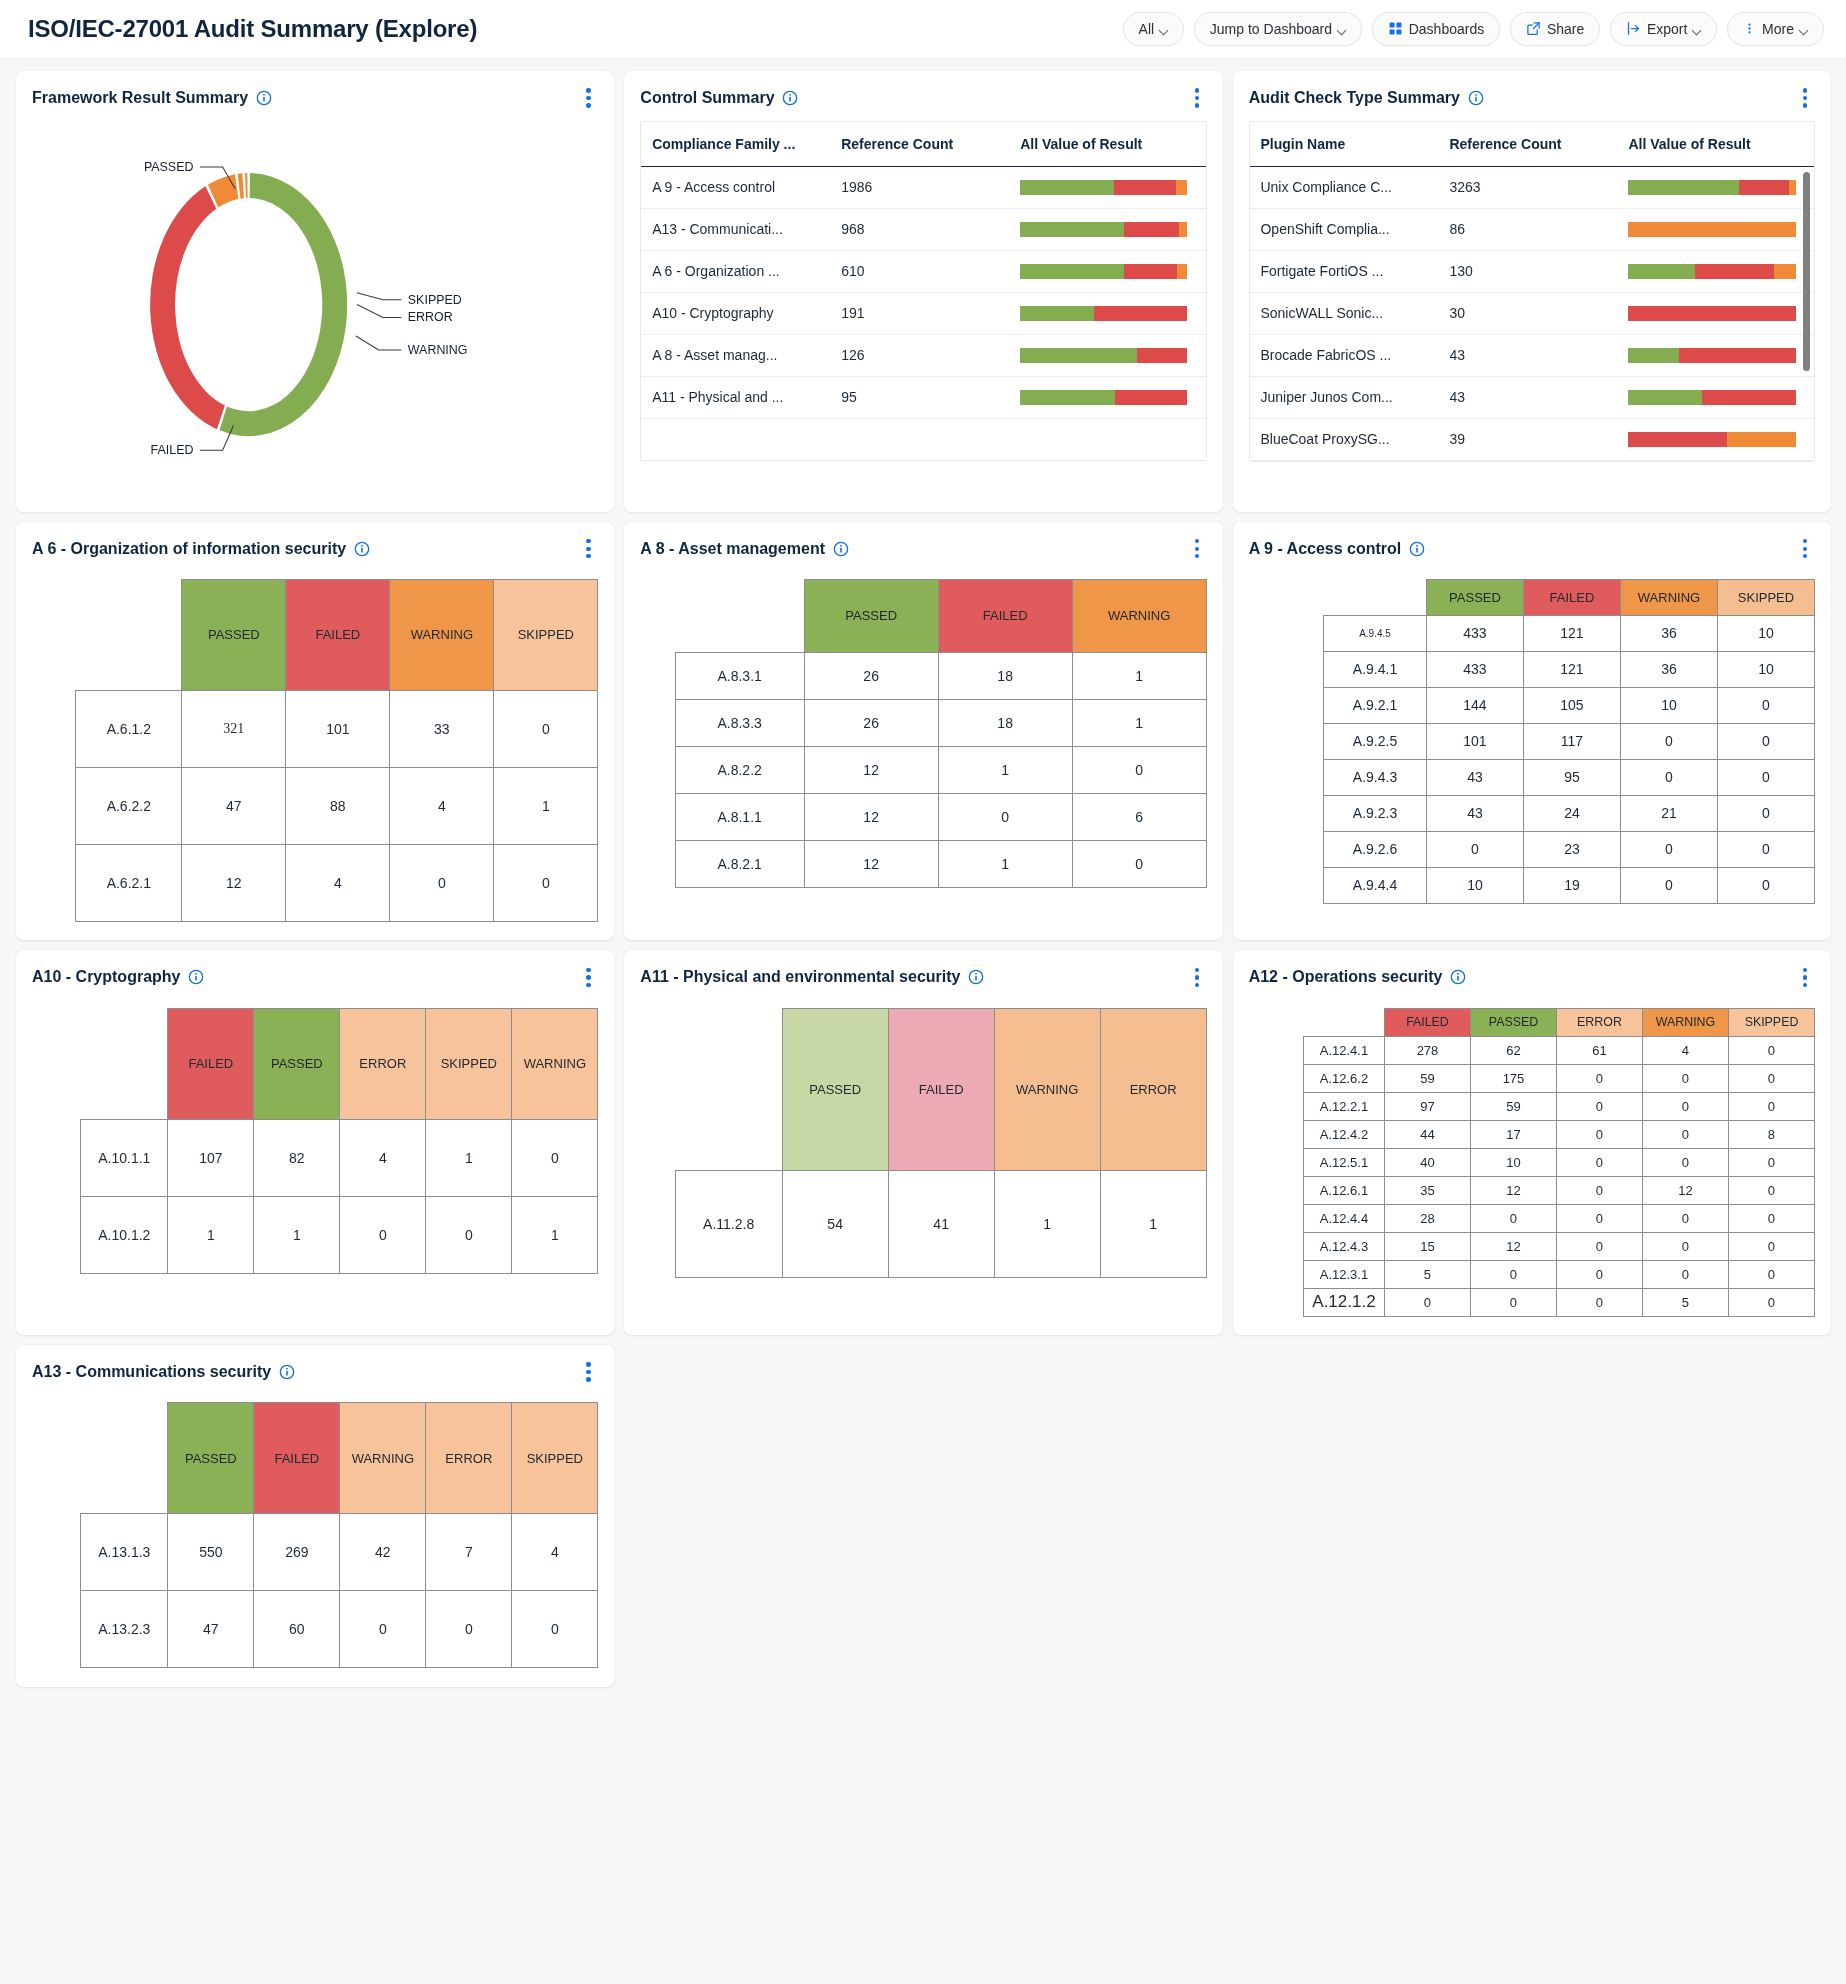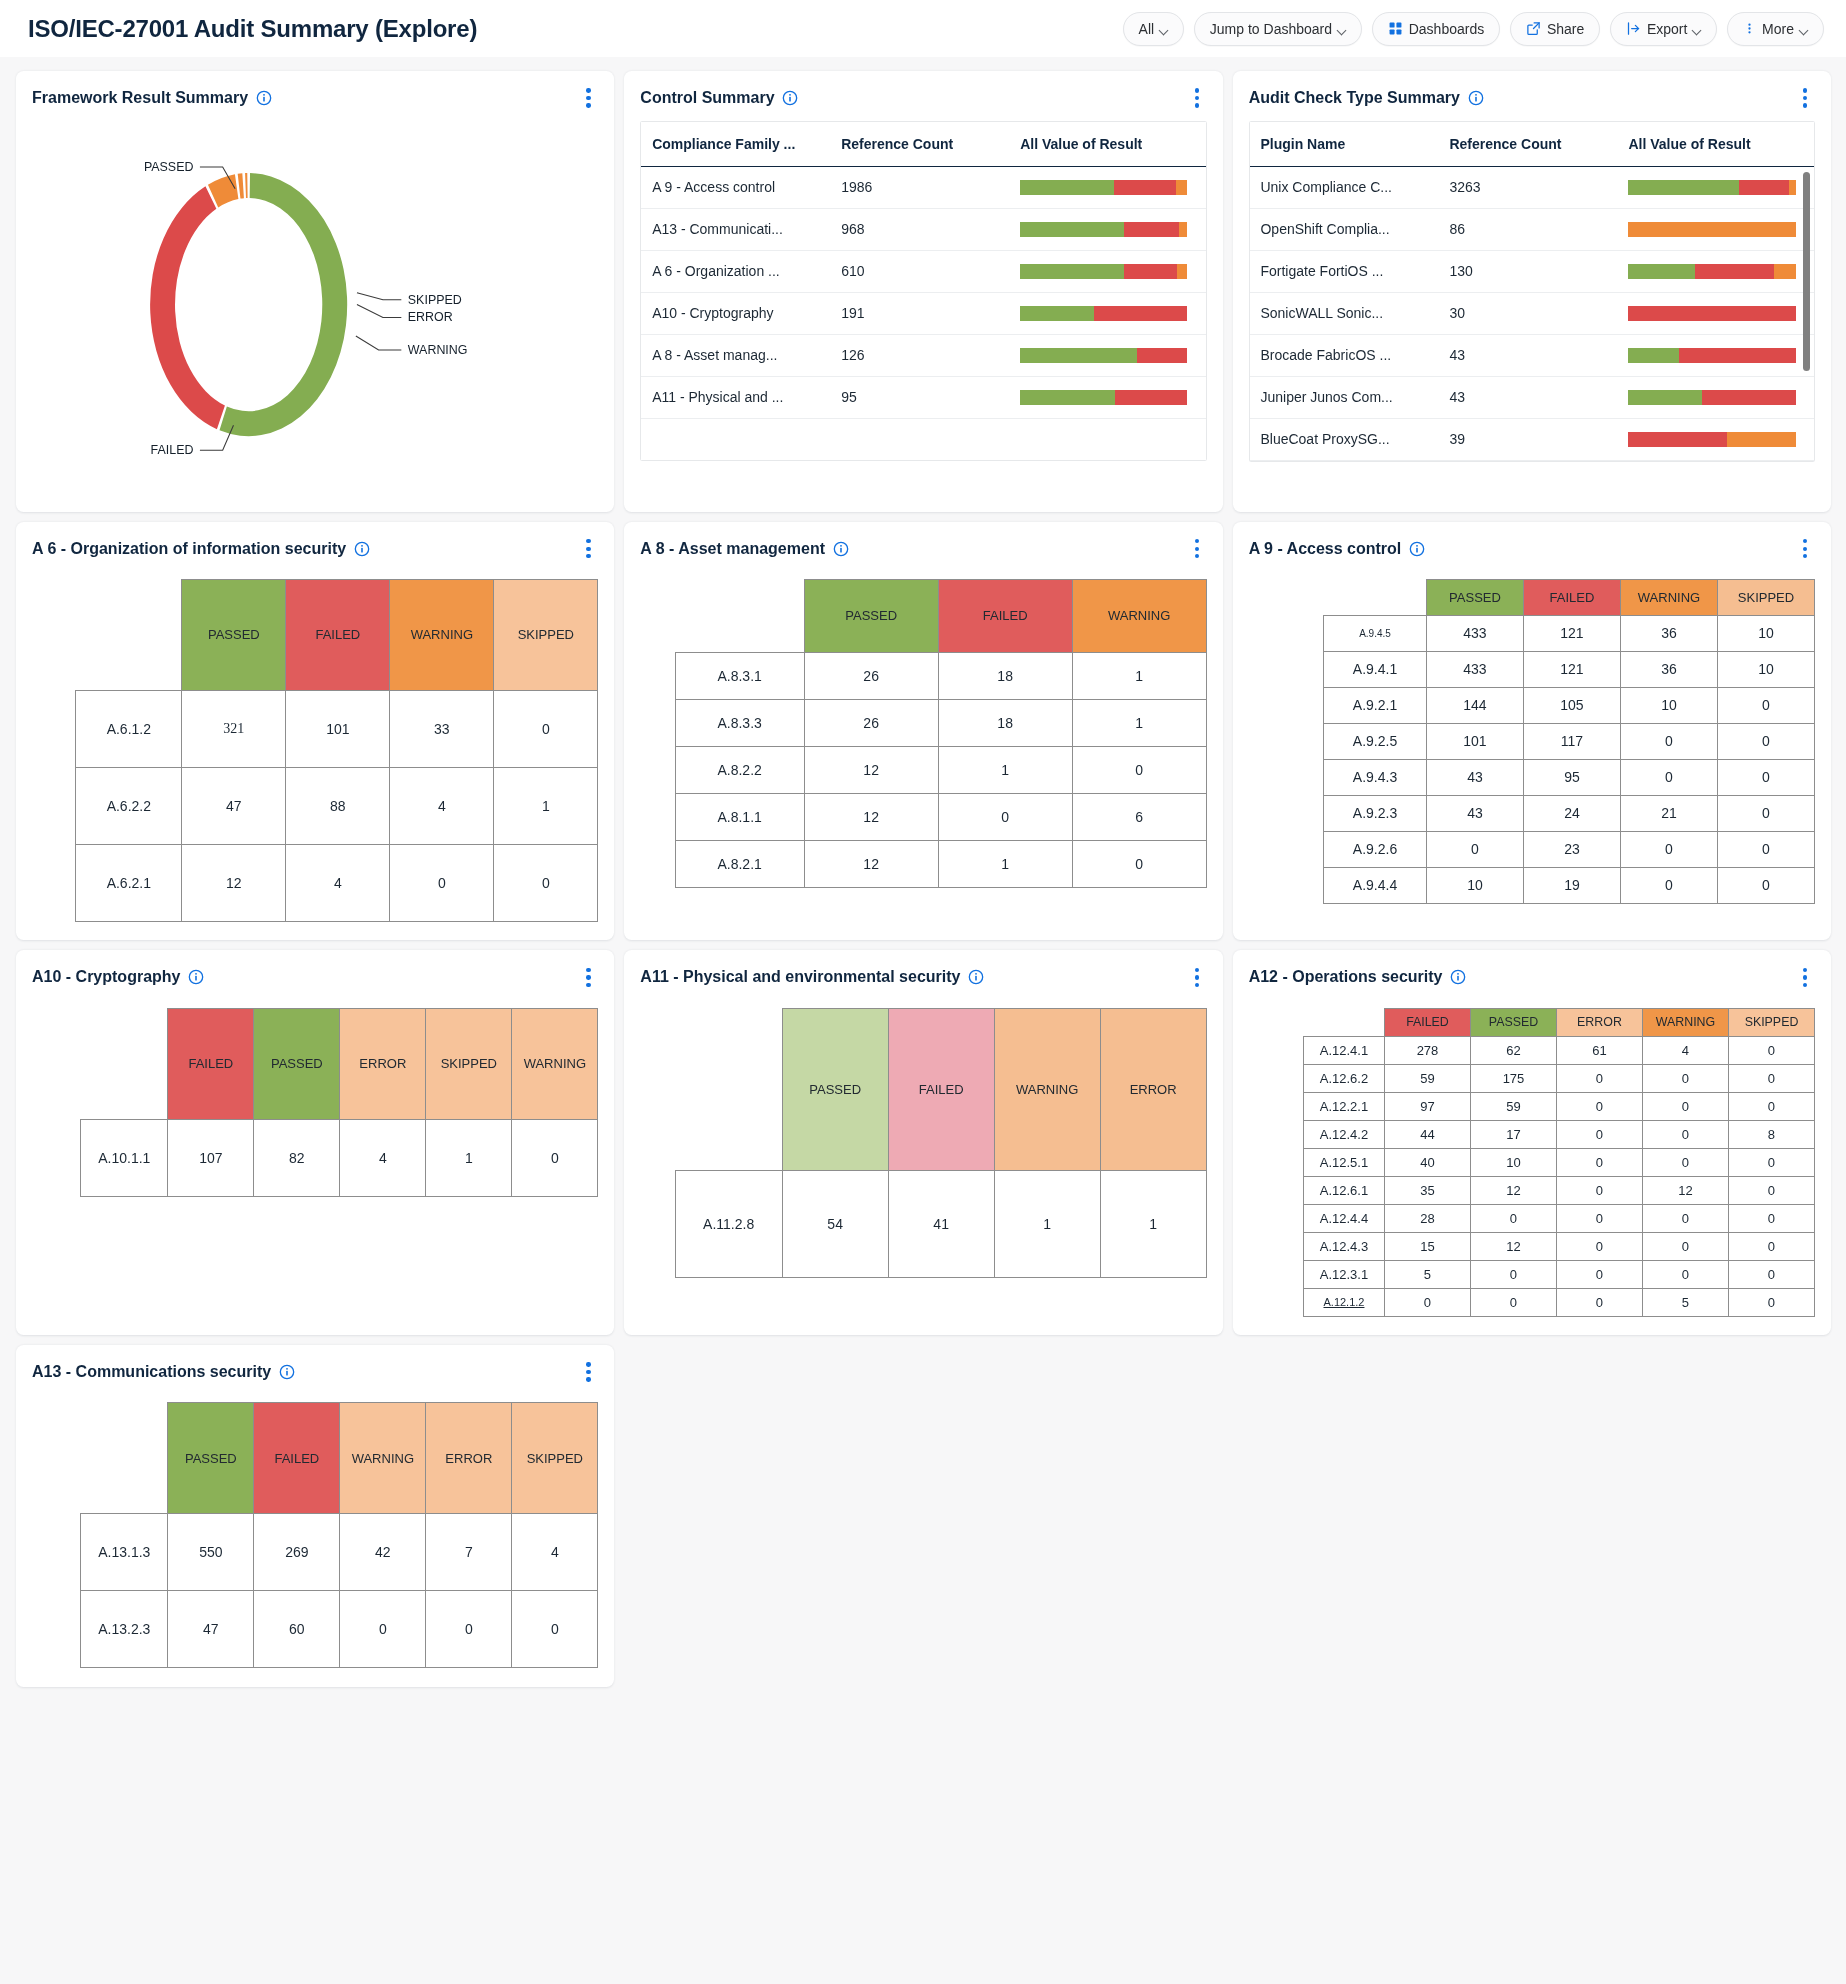--- a/index.html
+++ b/index.html
@@ -741,20 +741,28 @@
           </thead>
           <tbody>
             <tr>
               <td class="rowhdr" style="height: 77px; font-size: 14px;">A.10.1.1</td>
               <td style="height: 77px; font-size: 14px;">107</td>
               <td style="height: 77px; font-size: 14px;">82</td>
               <td style="height: 77px; font-size: 14px;">4</td>
               <td style="height: 77px; font-size: 14px;">1</td>
               <td style="height: 77px; font-size: 14px;">0</td>
             </tr>
+            <tr>
+              <td class="rowhdr" style="height: 77px; font-size: 14px;">A.10.1.2</td>
+              <td style="height: 77px; font-size: 14px;">1</td>
+              <td style="height: 77px; font-size: 14px;">1</td>
+              <td style="height: 77px; font-size: 14px;">0</td>
+              <td style="height: 77px; font-size: 14px;">0</td>
+              <td style="height: 77px; font-size: 14px;">1</td>
+            </tr>
           </tbody>
         </table>
       </div>
   </div>
 
   <div class="card">
     <div class="card-head">
       <div class="card-title-wrap">
         <div class="card-title">A11 - Physical and environmental security</div>
         <span class="info-icon">
@@ -892,21 +900,21 @@
             </tr>
             <tr>
               <td class="rowhdr" style="height: 28px; font-size: 13px;">A.12.3.1</td>
               <td style="height: 28px; font-size: 13px;">5</td>
               <td style="height: 28px; font-size: 13px;">0</td>
               <td style="height: 28px; font-size: 13px;">0</td>
               <td style="height: 28px; font-size: 13px;">0</td>
               <td style="height: 28px; font-size: 13px;">0</td>
             </tr>
             <tr>
-              <td class="rowhdr" style="height: 28px; font-size: 11px; text-decoration: underline;">A.12.1.2</td>
+              <td class="rowhdr" style="height: 28px; font-size: 17px;">A.12.1.2</td>
               <td style="height: 28px; font-size: 13px;">0</td>
               <td style="height: 28px; font-size: 13px;">0</td>
               <td style="height: 28px; font-size: 13px;">0</td>
               <td style="height: 28px; font-size: 13px;">5</td>
               <td style="height: 28px; font-size: 13px;">0</td>
             </tr>
           </tbody>
         </table>
       </div>
   </div>

